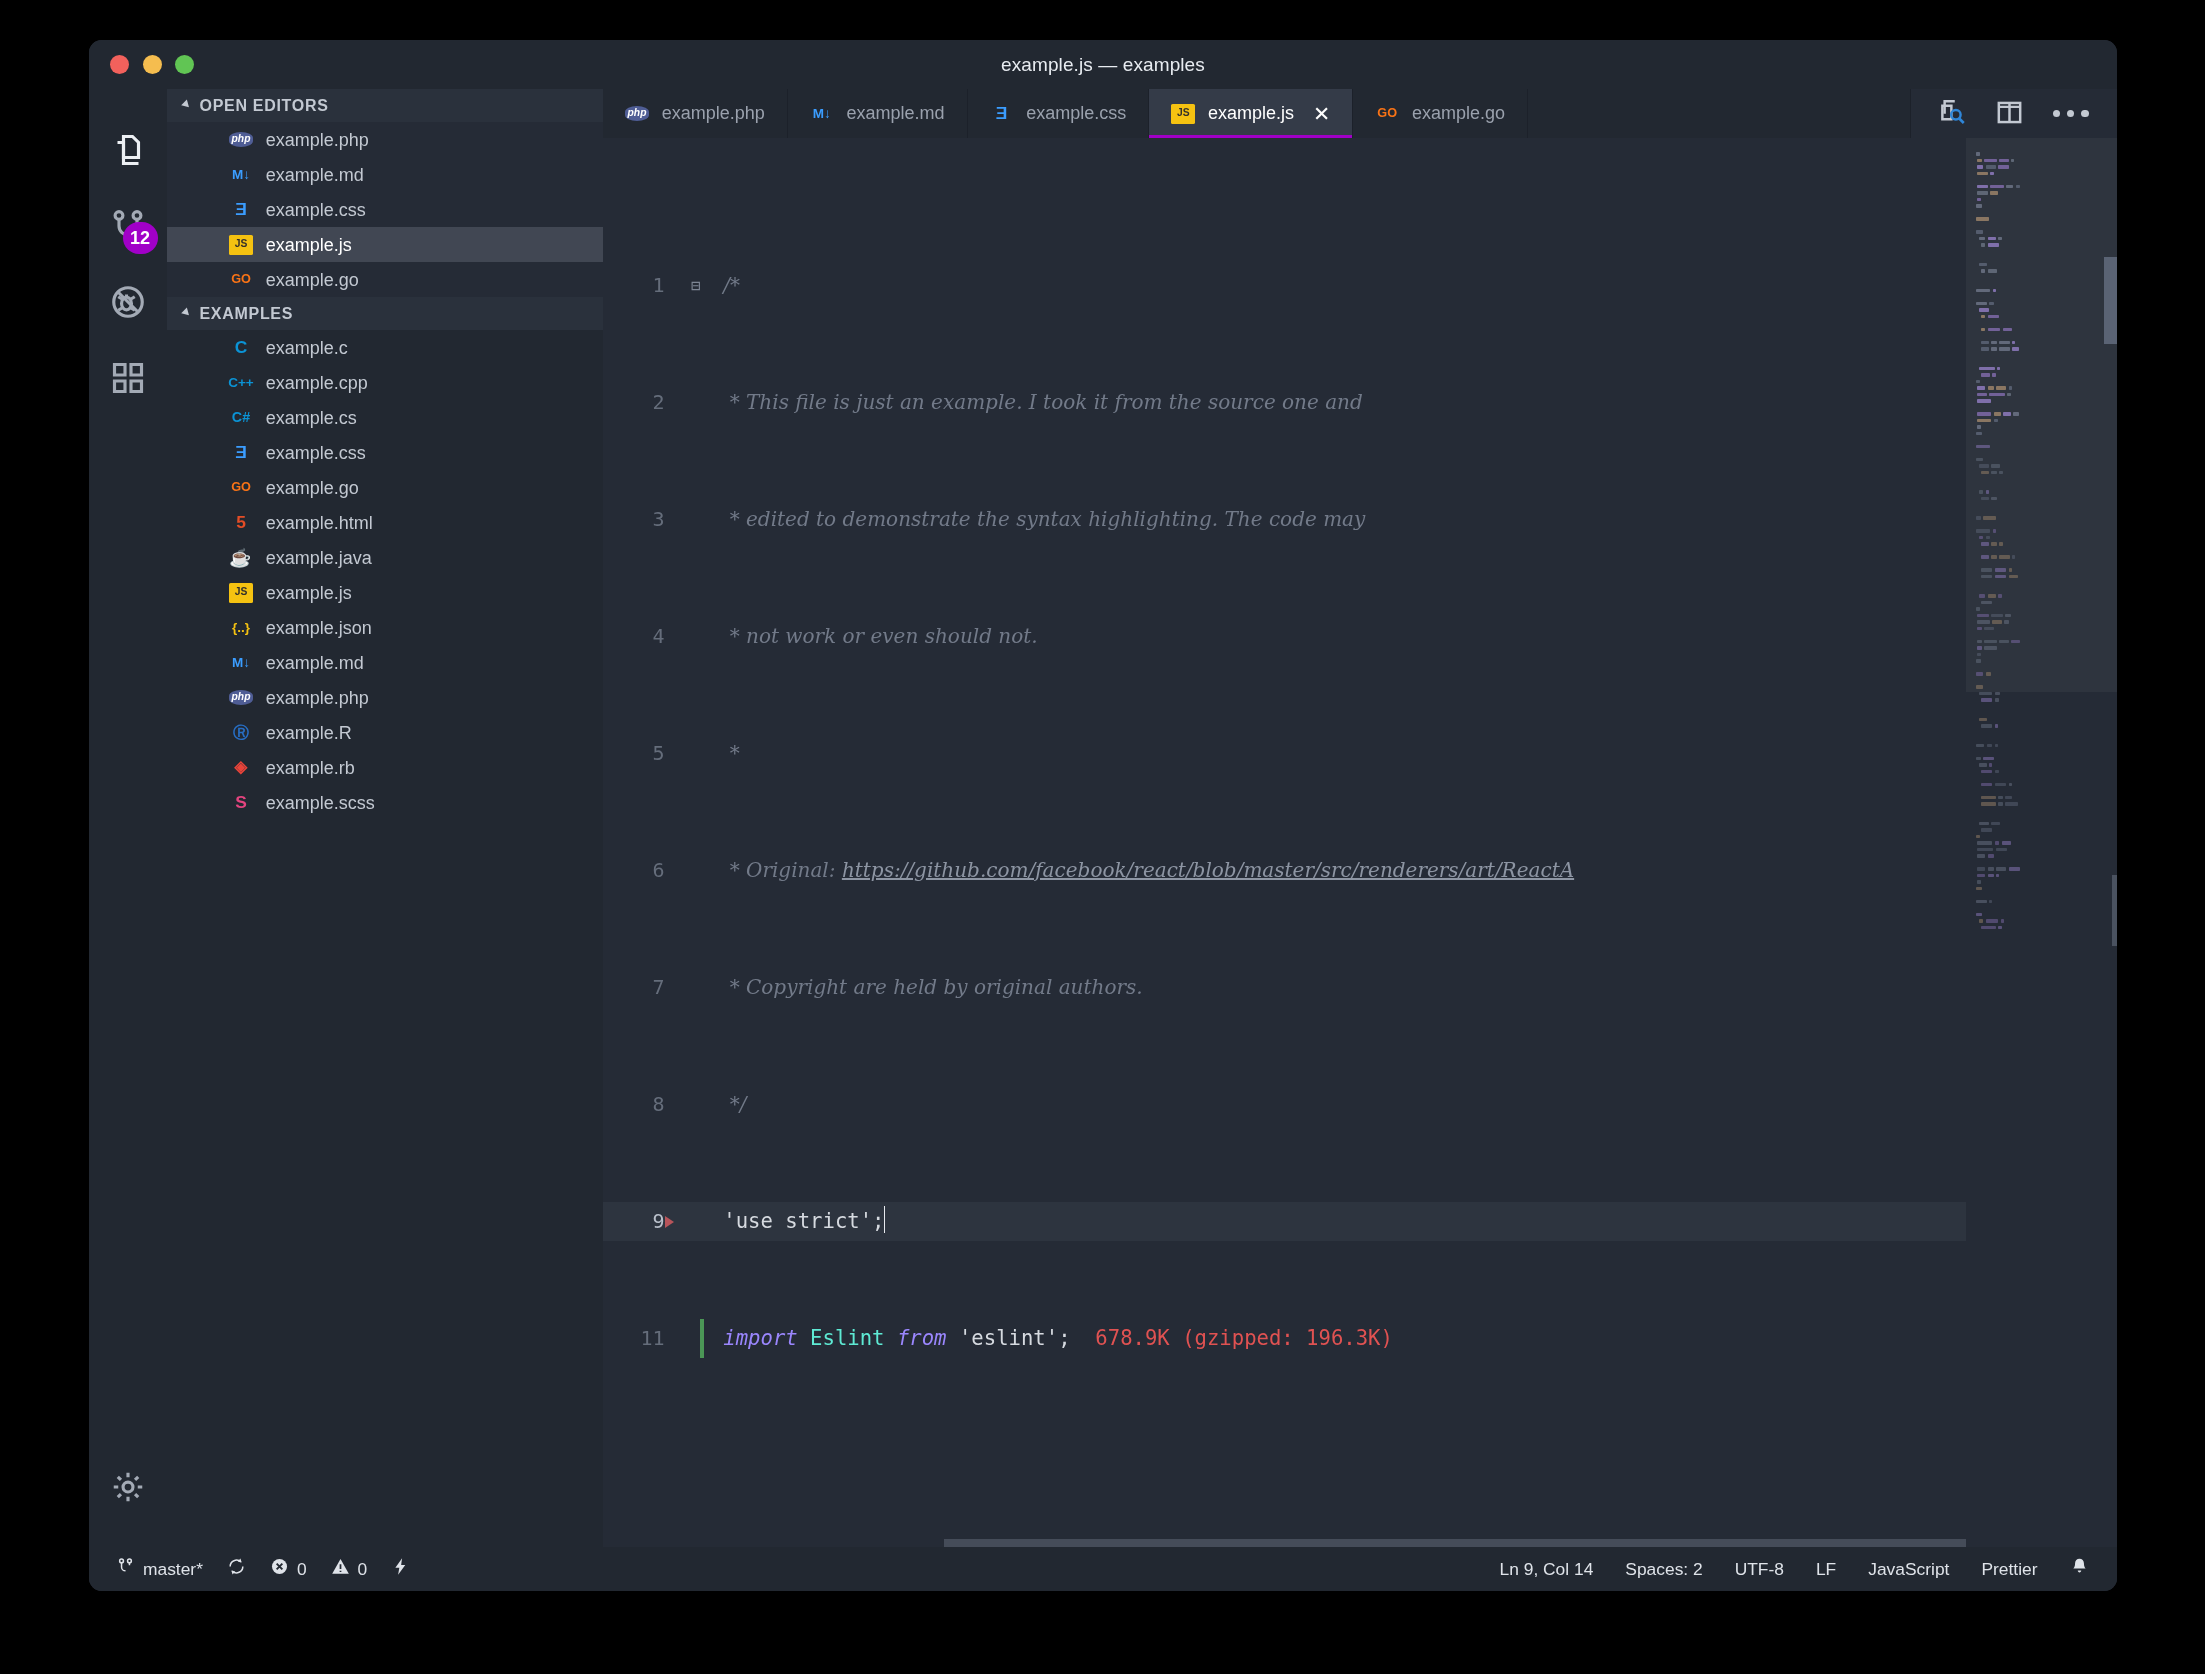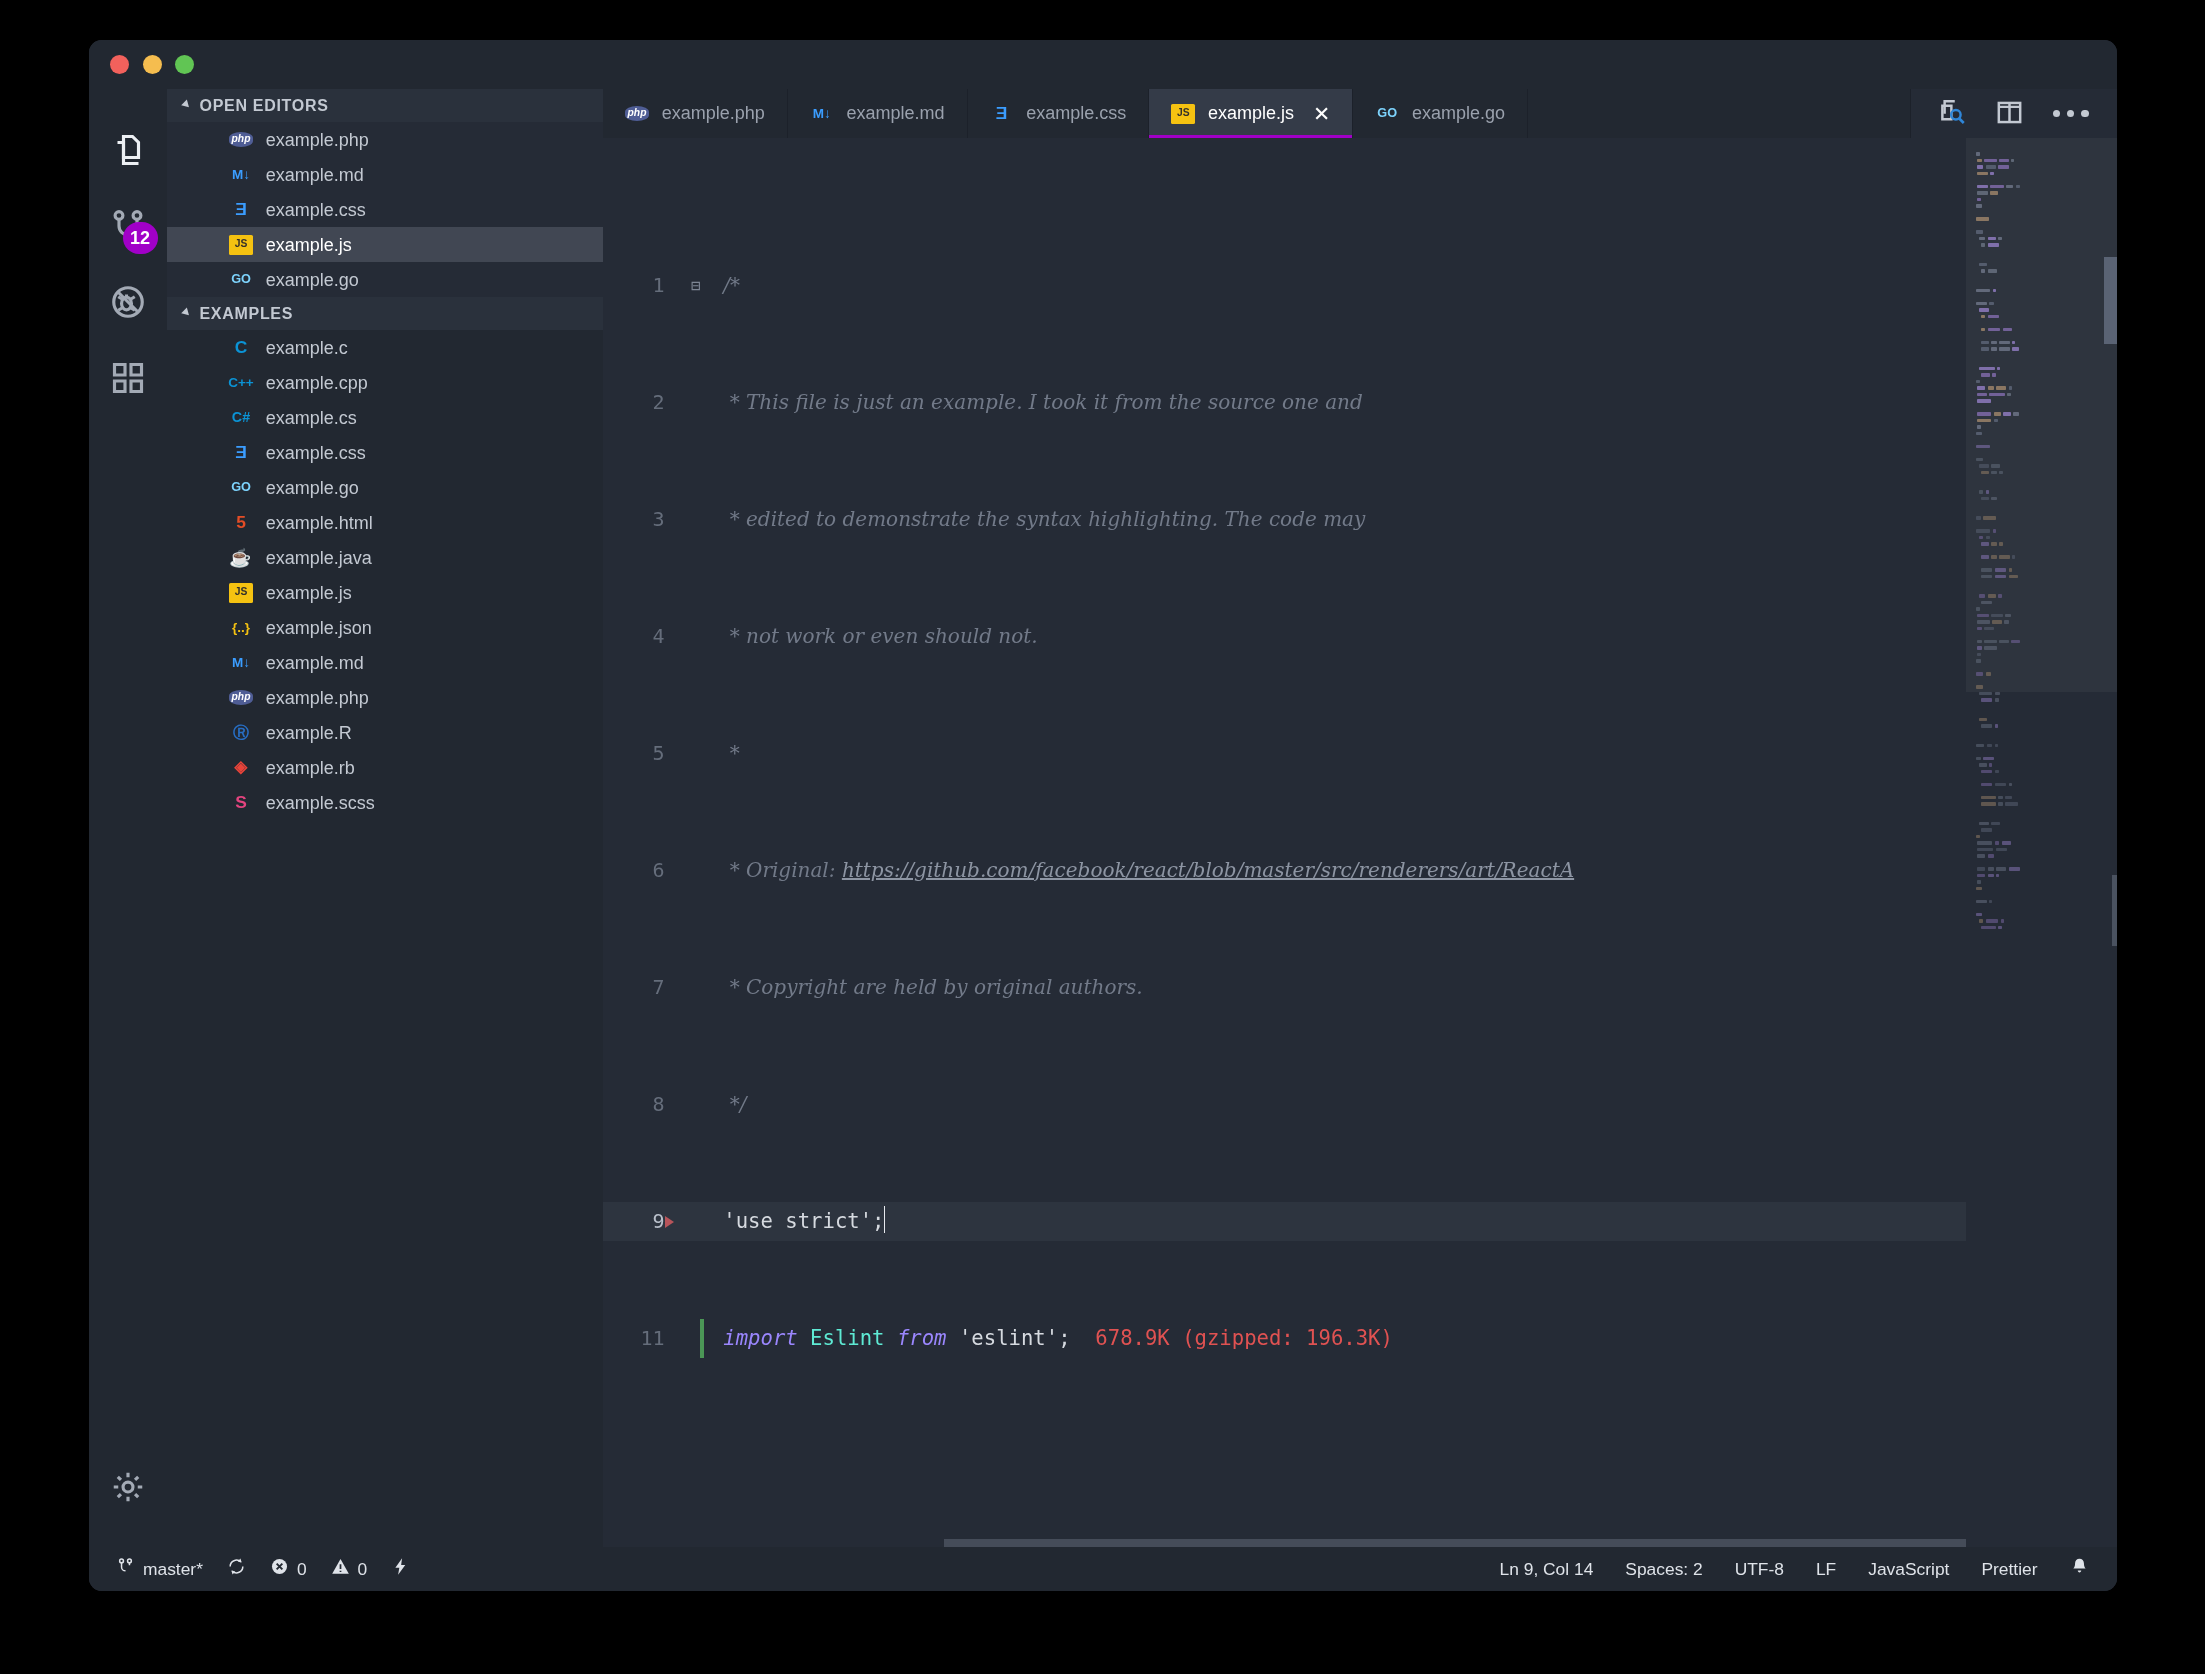--- a/index.html
+++ b/index.html
@@ -106,21 +106,21 @@
     width:24px; height:24px; flex:0 0 24px;
     display:flex; align-items:center; justify-content:center;
     font-size:12.7px; font-weight:bold; line-height:1;
   }
   .fi-php { color:#fff; background:#4f5d95; border-radius:50%/40%;
             font-size:10.3px; font-style:italic; width:24px; height:15px;}
   .fi-md { color:#3b9dff; font-size:13.5px; }
   .fi-css { color:#3b9dff; font-size:17.4px; }
   .fi-js { color:#33302b; background:#f5c211; width:20px;height:20px;
            font-size:10.3px; border-radius:1.6px; }
-  .fi-go { color:#7dd3fc; font-size:12.7px; }
+  .fi-go { color:#f97316; font-size:12.7px; }
   .fi-c  { color:#0b93d5; font-size:17.4px; }
   .fi-cpp{ color:#0b93d5; font-size:13.5px; }
   .fi-cs { color:#0b93d5; font-size:14.3px; }
   .fi-html{ color:#e44d26; font-size:17.4px; }
   .fi-java{ color:#e8453c; font-size:18px; }
   .fi-json{ color:#f5c211; font-size:13.5px; }
   .fi-py { font-size:16.6px; }
   .fi-r  { color:#276dc2; font-size:16px; }
   .fi-rb { color:#e9443a; font-size:16.6px; }
   .fi-scss{ color:#e4447f; font-size:17.4px; }
@@ -254,20 +254,21 @@
 
 <div class="desktop">
 <div class="window">
 
   <div class="titlebar">
     <div class="traffic">
       <span class="dot red"></span>
       <span class="dot yellow"></span>
       <span class="dot green"></span>
     </div>
+    <div class="title">example.js — examples</div>
   </div>
 
   <div class="body">
 
     <div class="activitybar">
       <div class="act active">
         <span>
         <svg viewBox="0 0 24 24">
                 <path class="stroke" d="M9 3h6l4 4v10H9z"></path>
                 <path class="stroke" d="M5 7h4v14h10"></path>

